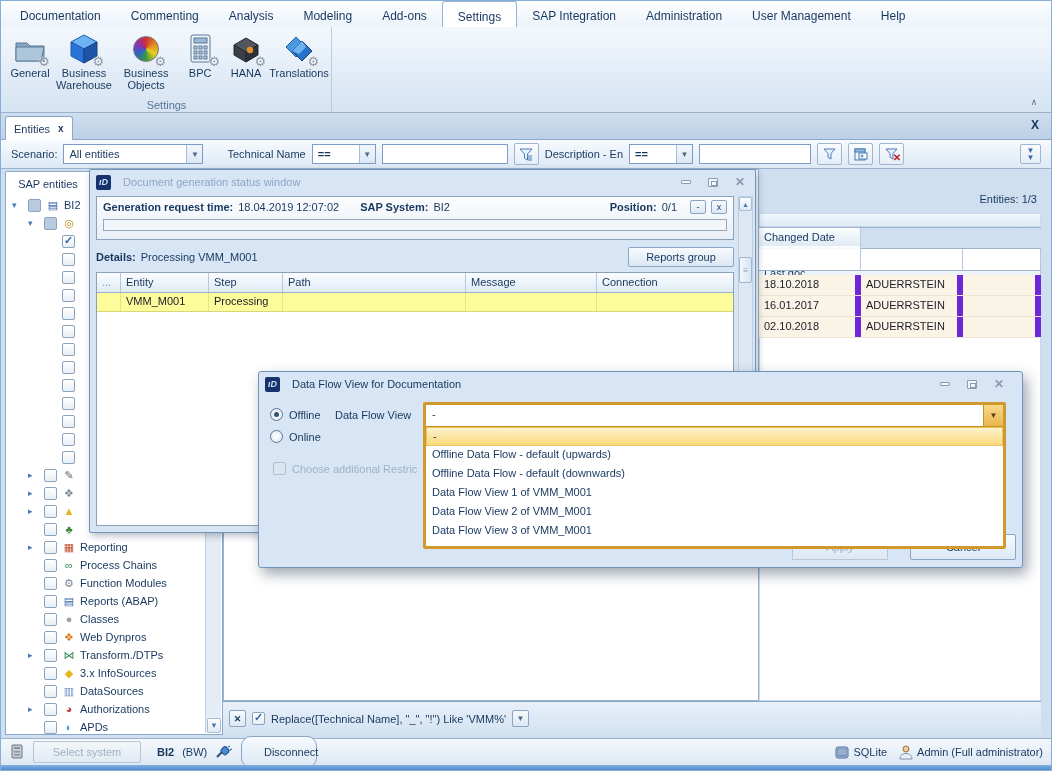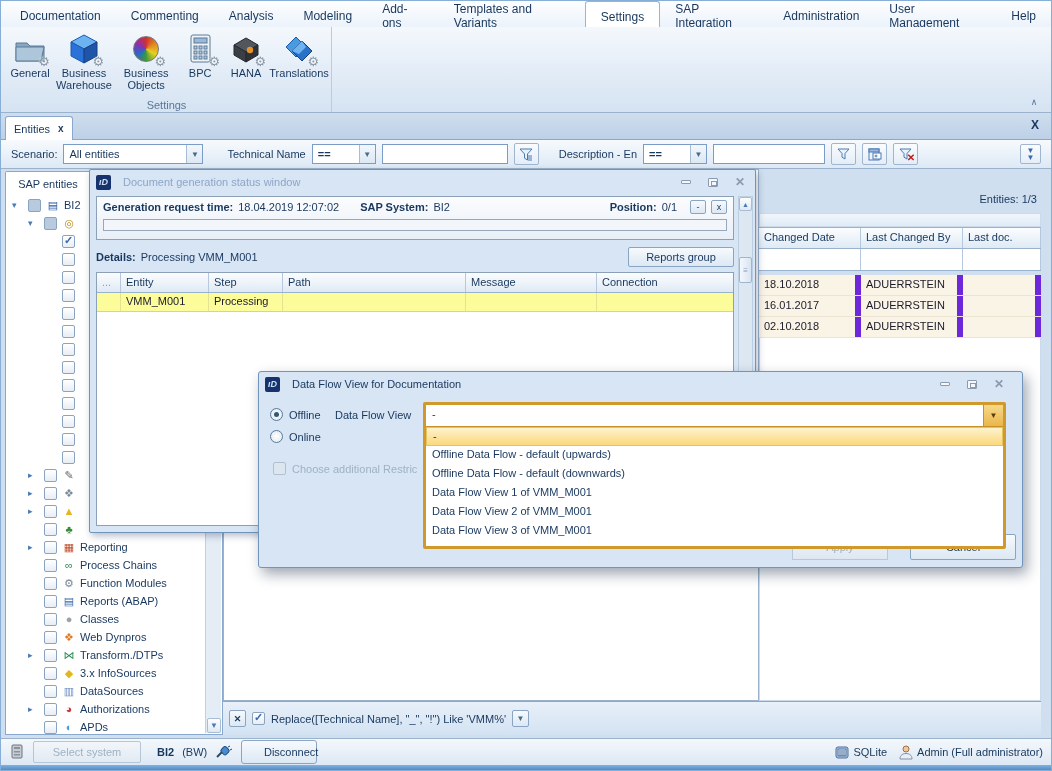--- a/index.html
+++ b/index.html
@@ -83,21 +83,21 @@
   .vsb .sup { top:0; } .vsb .sdn { bottom:0; }
   .vsb .sthumb { position:absolute; left:1px; width:14px; background:linear-gradient(90deg,#f4f8fc,#d8e4f2);
     border:1px solid #a0b6d0; border-radius:2px; }
   .grip { color:#8aa0bc; font-size:8px; text-align:center; line-height:normal; }
 
   
   .rightpanel { position:absolute; left:758px; top:168px; width:282px; height:532px; }
   .rp-count { position:absolute; top:24px; right:4px; color:#17375e; }
   .rp-band { position:absolute; top:44px; left:0; right:0; height:14px; background:linear-gradient(#f0f6fb,#e0ebf6); border:1px solid #cadaea; }
   .rp-header { position:absolute; top:58px; left:0; right:0; height:22px; display:flex;
-    border-top:1px solid #9ab2cc; border-bottom:1px solid #9ab2cc; }
+    border-top:1px solid #9ab2cc; border-bottom:1px solid #9ab2cc;flex-direction:column; }
   .rp-hcell { background:linear-gradient(#fbfdfe,#dfeaf5); border-right:1px solid #b5c8dd; padding:3px 5px; color:#17375e; }
   .rp-filterrow { position:absolute; top:80px; left:0; right:0; height:22px; display:flex; border-bottom:1px solid #9ab2cc; }
   .rp-fcell { background:#fff; border-right:1px solid #b5c8dd; }
   .rp-rows { position:absolute; top:106px; left:0; right:0; }
   .rp-row { display:flex; height:21px; background:#faf4e6; border-bottom:1px solid #ece4d2; }
   .rp-cell { border-right:6px solid #6d28d9; padding:3px 5px; color:#1a1a2a; white-space:nowrap; overflow:hidden; }
   .cw1 { width:102px; flex:none; } .cw2 { width:102px; flex:none; } .cw3 { flex:1; }
   .rp-below { position:absolute; top:169px; left:0; right:0; bottom:0; background:#fff; border:1px solid #cadaea; border-top:none; }
 
   
@@ -165,40 +165,39 @@
   .bf-cb::after { content:"✓"; position:absolute; left:1px; top:-2px; color:#3a6aaa; font-size:11px; font-weight:bold; }
   .bf-arrow { width:17px; height:17px; font-size:8px; color:#4a6a8a; }
 
   
   .statusbar { position:absolute; left:0; top:737px; right:0; height:34px;
     background:linear-gradient(#f4f8fc,#d7e4f2); border-top:1px solid #9ab2cc; }
   .sb-row { display:flex; align-items:center; gap:8px; height:26px; padding:0 8px; }
   .sb-band { position:absolute; left:0; right:0; bottom:0; height:7px; background:linear-gradient(#7fb2e2,#3f7cc0); }
   .sb-selectsystem { width:108px; height:22px; border:1px solid #b4c6d8; border-radius:2px;
     background:linear-gradient(#f2f6fa,#e2eaf2); color:#9fb2c4; display:flex; align-items:center; justify-content:center; }
-  .sb-disconnect { width:76px; height:24px; border-radius:3px;padding-left:24px; }
+  .sb-disconnect { width:76px; height:32px; border-radius:10px;padding-left:24px; }
   .sb-right { margin-left:auto; display:flex; align-items:center; gap:4px; }
   .sysname { font-weight:bold; }
 </style>
 </head>
 <body>
 
 <div class="menubar">
 
     <div class="menuitem" data-state="">Documentation</div>
 
     <div class="menuitem" data-state="">Commenting</div>
 
     <div class="menuitem" data-state="">Analysis</div>
 
     <div class="menuitem" data-state="">Modeling</div>
 
     <div class="menuitem" data-state="">Add-ons</div>
 
-    <div class="menuitem" data-state="">Templates and Variants</div>
 
     <div class="menuitem" data-state="active">Settings</div>
 
     <div class="menuitem" data-state="">SAP Integration</div>
 
     <div class="menuitem" data-state="">Administration</div>
 
     <div class="menuitem" data-state="">User Management</div>
 
     <div class="menuitem" data-state="">Help</div>
@@ -304,21 +303,21 @@
     <span class="cval b">==</span>
     <span class="carrow">▼</span>
   </div>
   <input class="tinput" style="width: 126px;" value="">
   <div class="fbtn">
     <svg width="14" height="13" viewBox="0 0 14 13">
         <path d="M1 1h12l-4.5 5v6l-3-1.8V6z" fill="#e8f2fa" stroke="#4a7ab5"></path>
         <path d="M9 8h4M9 10h4M9 12h4" stroke="#4a7ab5"></path>
       </svg>
   </div>
-  <span class="flabel" style="margin-left:14px">Description - En</span>
+  <span class="flabel" style="">Description - En</span>
   <div class="combo" style="width:64px">
     <span class="cval b">==</span>
     <span class="carrow">▼</span>
   </div>
   <input class="tinput" style="width: 112px;" value="">
   <div class="fbtn">
     <svg width="13" height="12" viewBox="0 0 13 12">
         <path d="M1 1h11l-4 4.5V11l-3-1.8V5.5z" fill="#e8f2fa" stroke="#4a7ab5"></path>
       </svg>
   </div>

